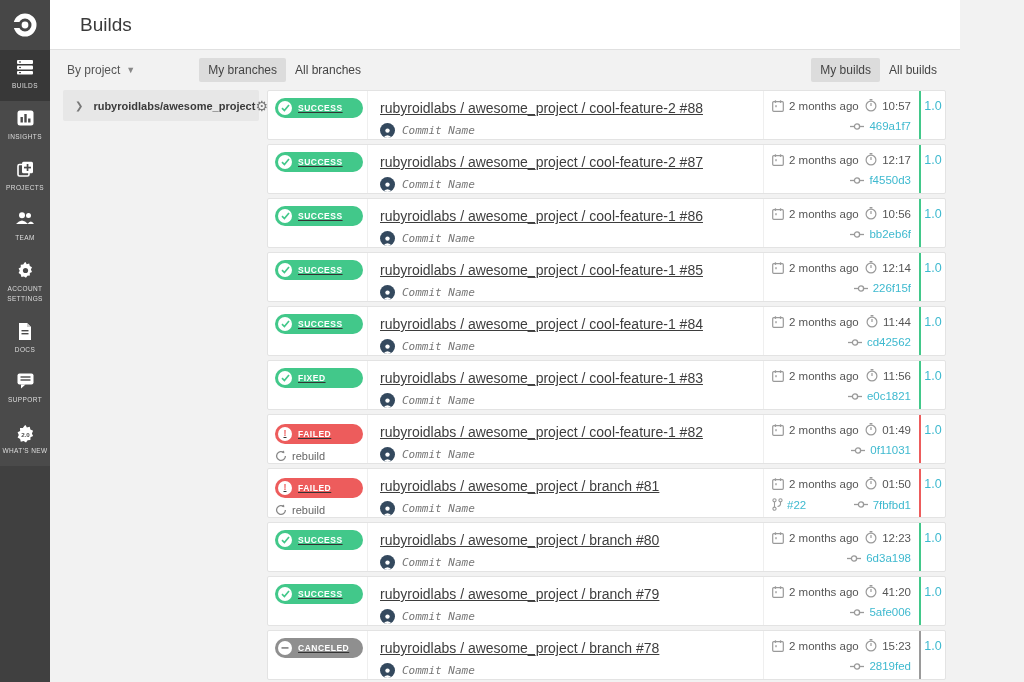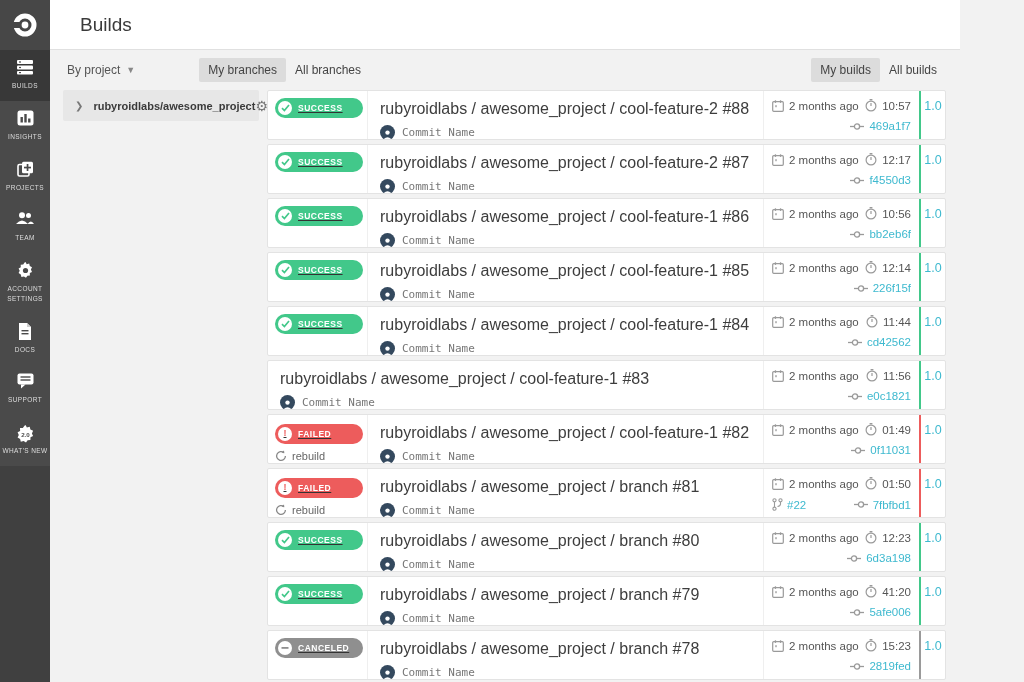--- a/index.html
+++ b/index.html
@@ -51,22 +51,22 @@
   .badge.success, .badge.fixed { background:#42c88a; }
   .badge.success .bicon, .badge.fixed .bicon { color:#42c88a; }
   .badge.failed { background:#ed5c5c; }
   .badge.failed .bicon { color:#ed5c5c; }
   .badge.canceled { background:#8f8f8f; }
   .badge.canceled .bicon { color:#8f8f8f; }
   .rebuild { display:flex; align-items:center; gap:5px; margin-top:6px; font-size:11px; color:#666; cursor:pointer; }
   .rebuild .ricon { font-size:12px; color:#888; }
 
   .col-main { flex:1; padding:9px 0 0 12px; overflow:hidden; }
-  .build-title { font-size:16px; color:#3d3d3d; cursor:pointer; white-space:nowrap; }
-  .commit-line { display:flex; align-items:center; gap:7px; margin-top:7px; }
+  .build-title { font-size:14px; color:#3d3d3d; cursor:pointer; white-space:nowrap;text-decoration:underline; }
+  .commit-line { display:flex; align-items:center; gap:7px; margin-top:7px;font-style:italic; }
   .avatar { width:15px; height:15px; border-radius:50%; background:#34495e; color:#fff; display:flex; align-items:flex-end; justify-content:center; overflow:hidden; }
   .commit-name { font-family:"DejaVu Sans Mono", monospace; font-size:11px; color:#777; }
 
   .col-meta { width:156px; flex-shrink:0; border-left:1px solid #efefef; padding:8px 8px 0 8px; font-size:11.5px; color:#555; }
   .meta-line1 { display:flex; align-items:center; }
   .meta-line1 .when { margin-left:5px; }
   .meta-line1 .dur { margin-left:5px; }
   .meta-line1 .micon.clock { margin-left:auto; }
   .meta-line2 { display:flex; align-items:center; margin-top:8px; }
   .meta-line2 .spacer { flex:1; }
@@ -491,20 +491,28 @@
                     </span>
                     <a class="link">cd42562</a>
                   </span>
                 </div>
               </div>
               <div class="col-version">
                 <span>1.0</span>
               </div>
             </div>
             <div class="build-card fixed">
+              <div class="col-status"><span class="badge fixed">
+                  <span class="bicon">
+                    <svg width="9" height="8" viewBox="0 0 9 8">
+                      <path d="M1 4.2 L3.4 6.5 L8 1" fill="none" stroke="currentColor" stroke-width="1.7"></path>
+                    </svg>
+                  </span>
+                  <span class="blabel">FIXED</span>
+                </span></div>
               <div class="col-main">
                 <div class="build-title">rubyroidlabs / awesome_project / cool-feature-1 #83</div>
                 <div class="commit-line">
                   <span class="avatar">
                     <svg width="11" height="11" viewBox="0 0 11 11">
                       <circle cx="5.5" cy="3.6" r="2.2" fill="#fff"></circle>
                       <path d="M0.8 11 q4.7 -5.5 9.4 0 z" fill="#fff"></path>
                     </svg>
                   </span>
                   <span class="commit-name">Commit Name</span>

